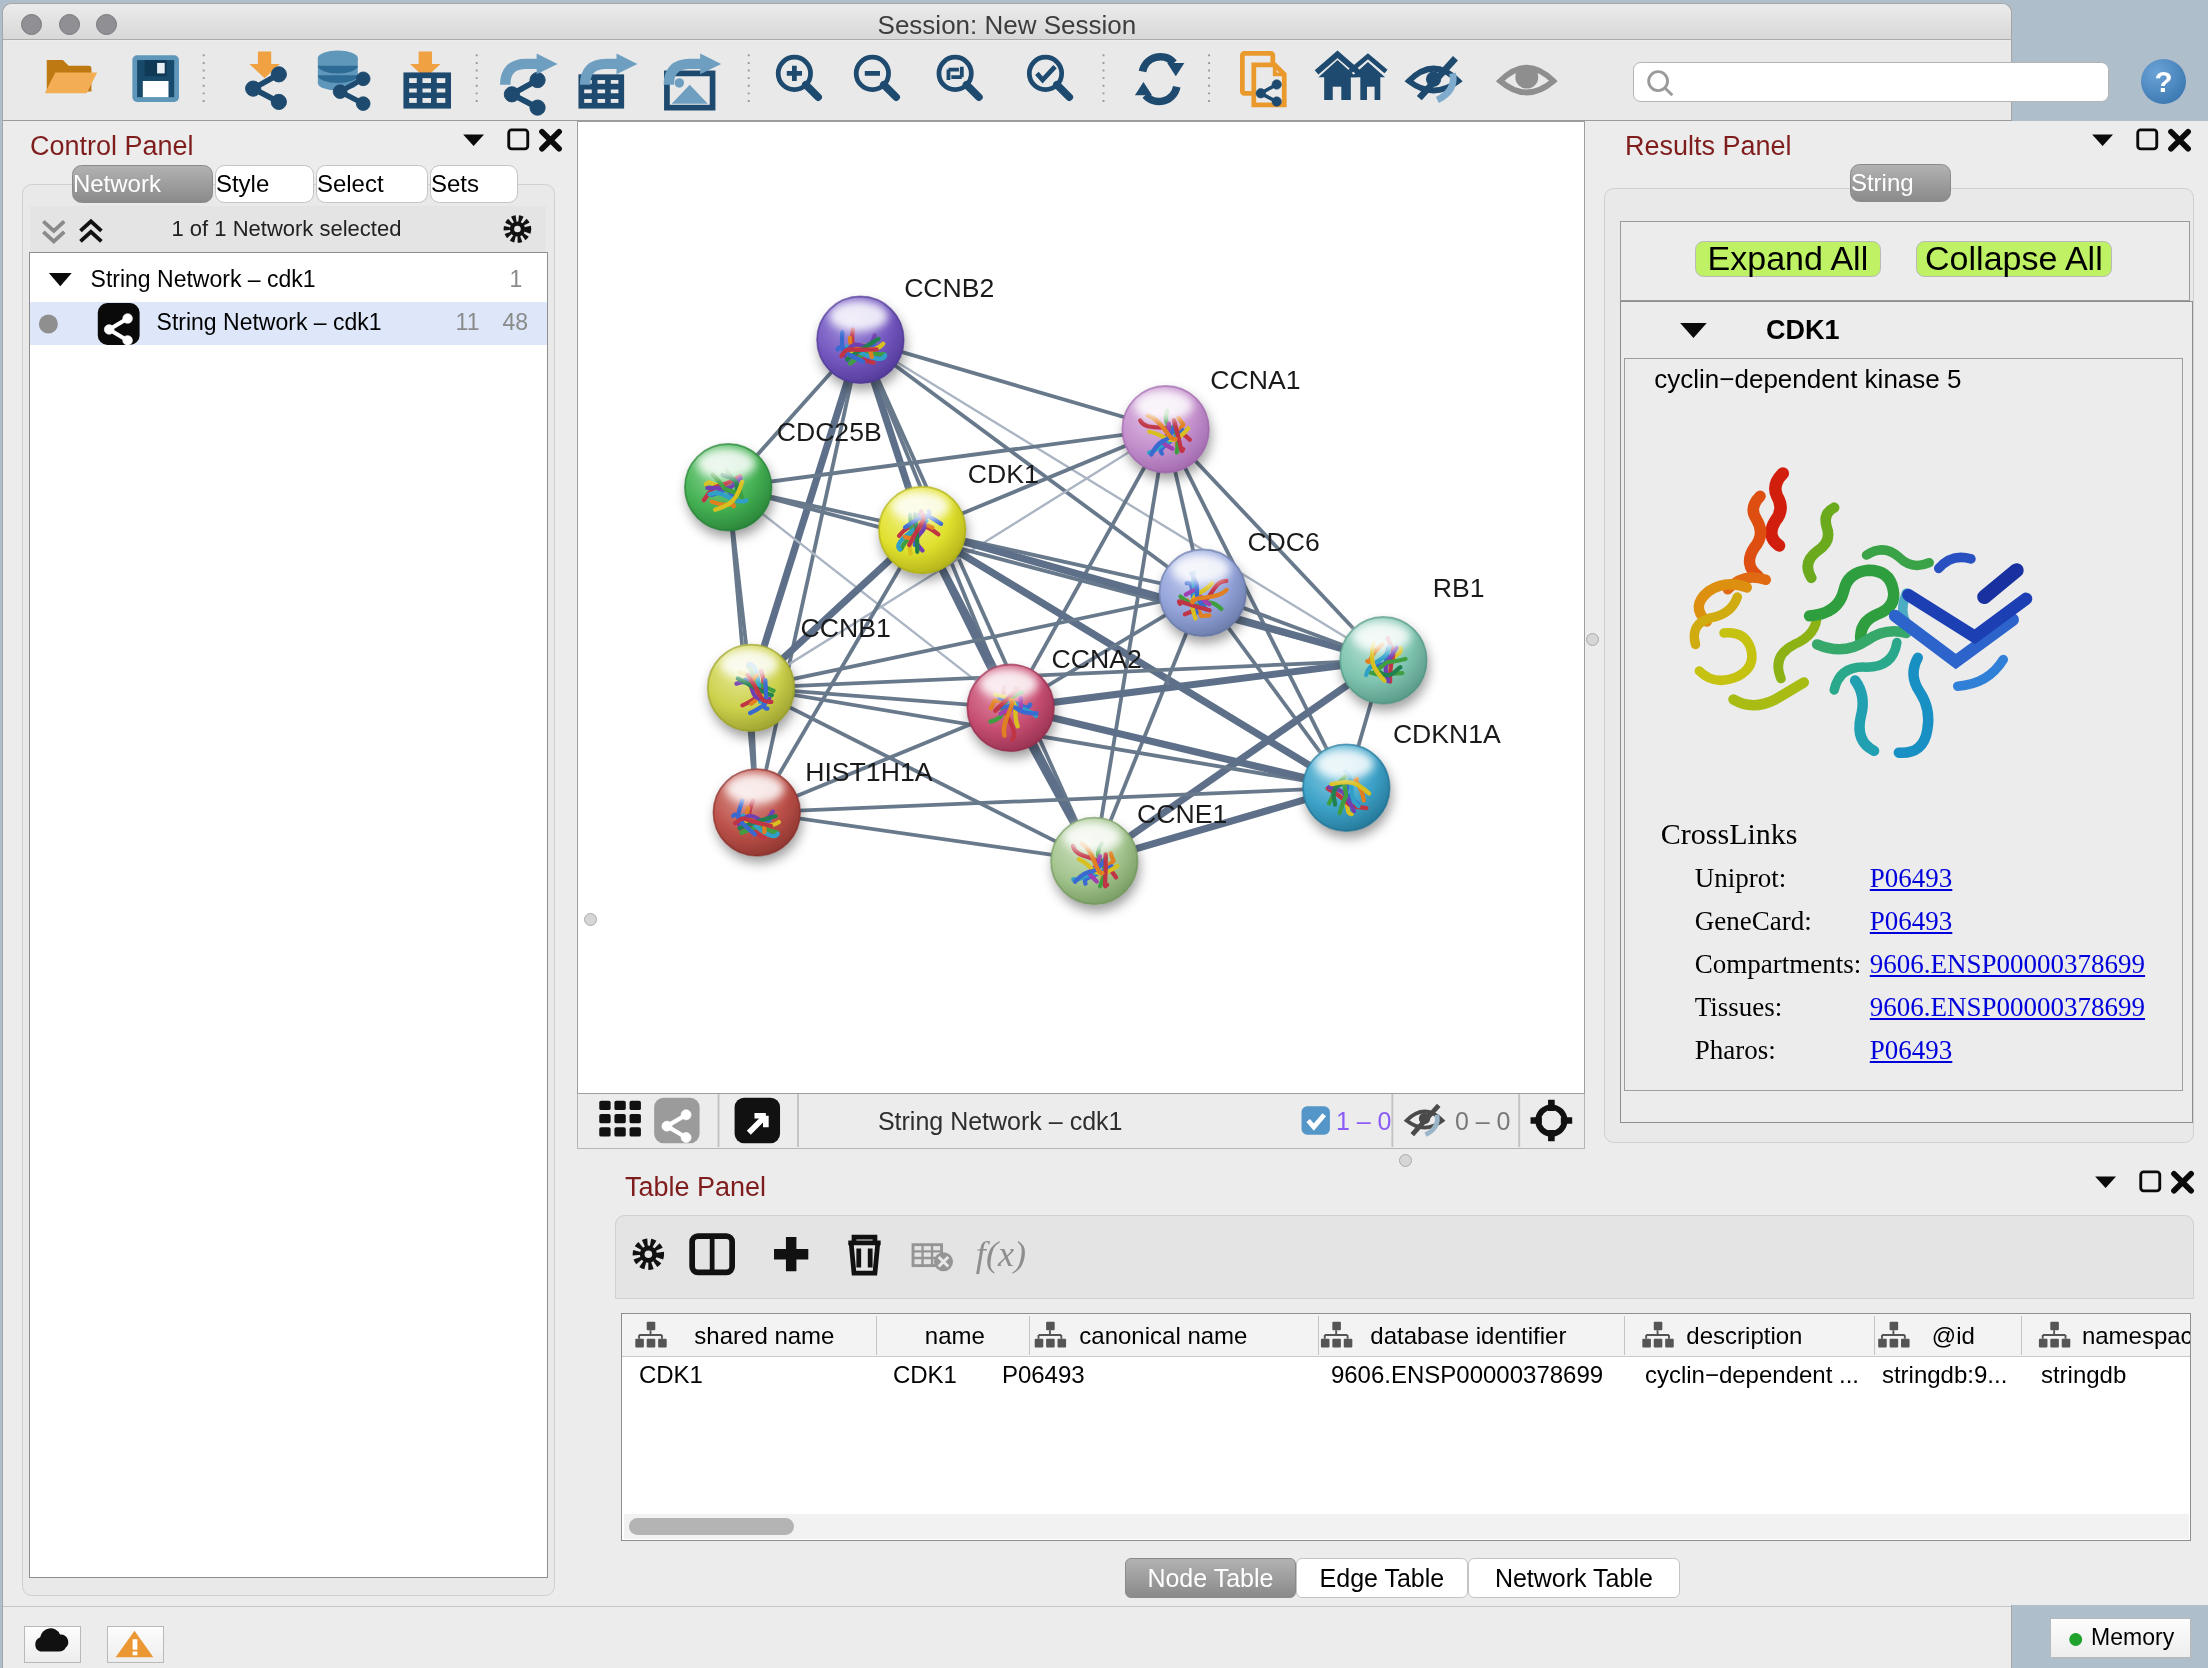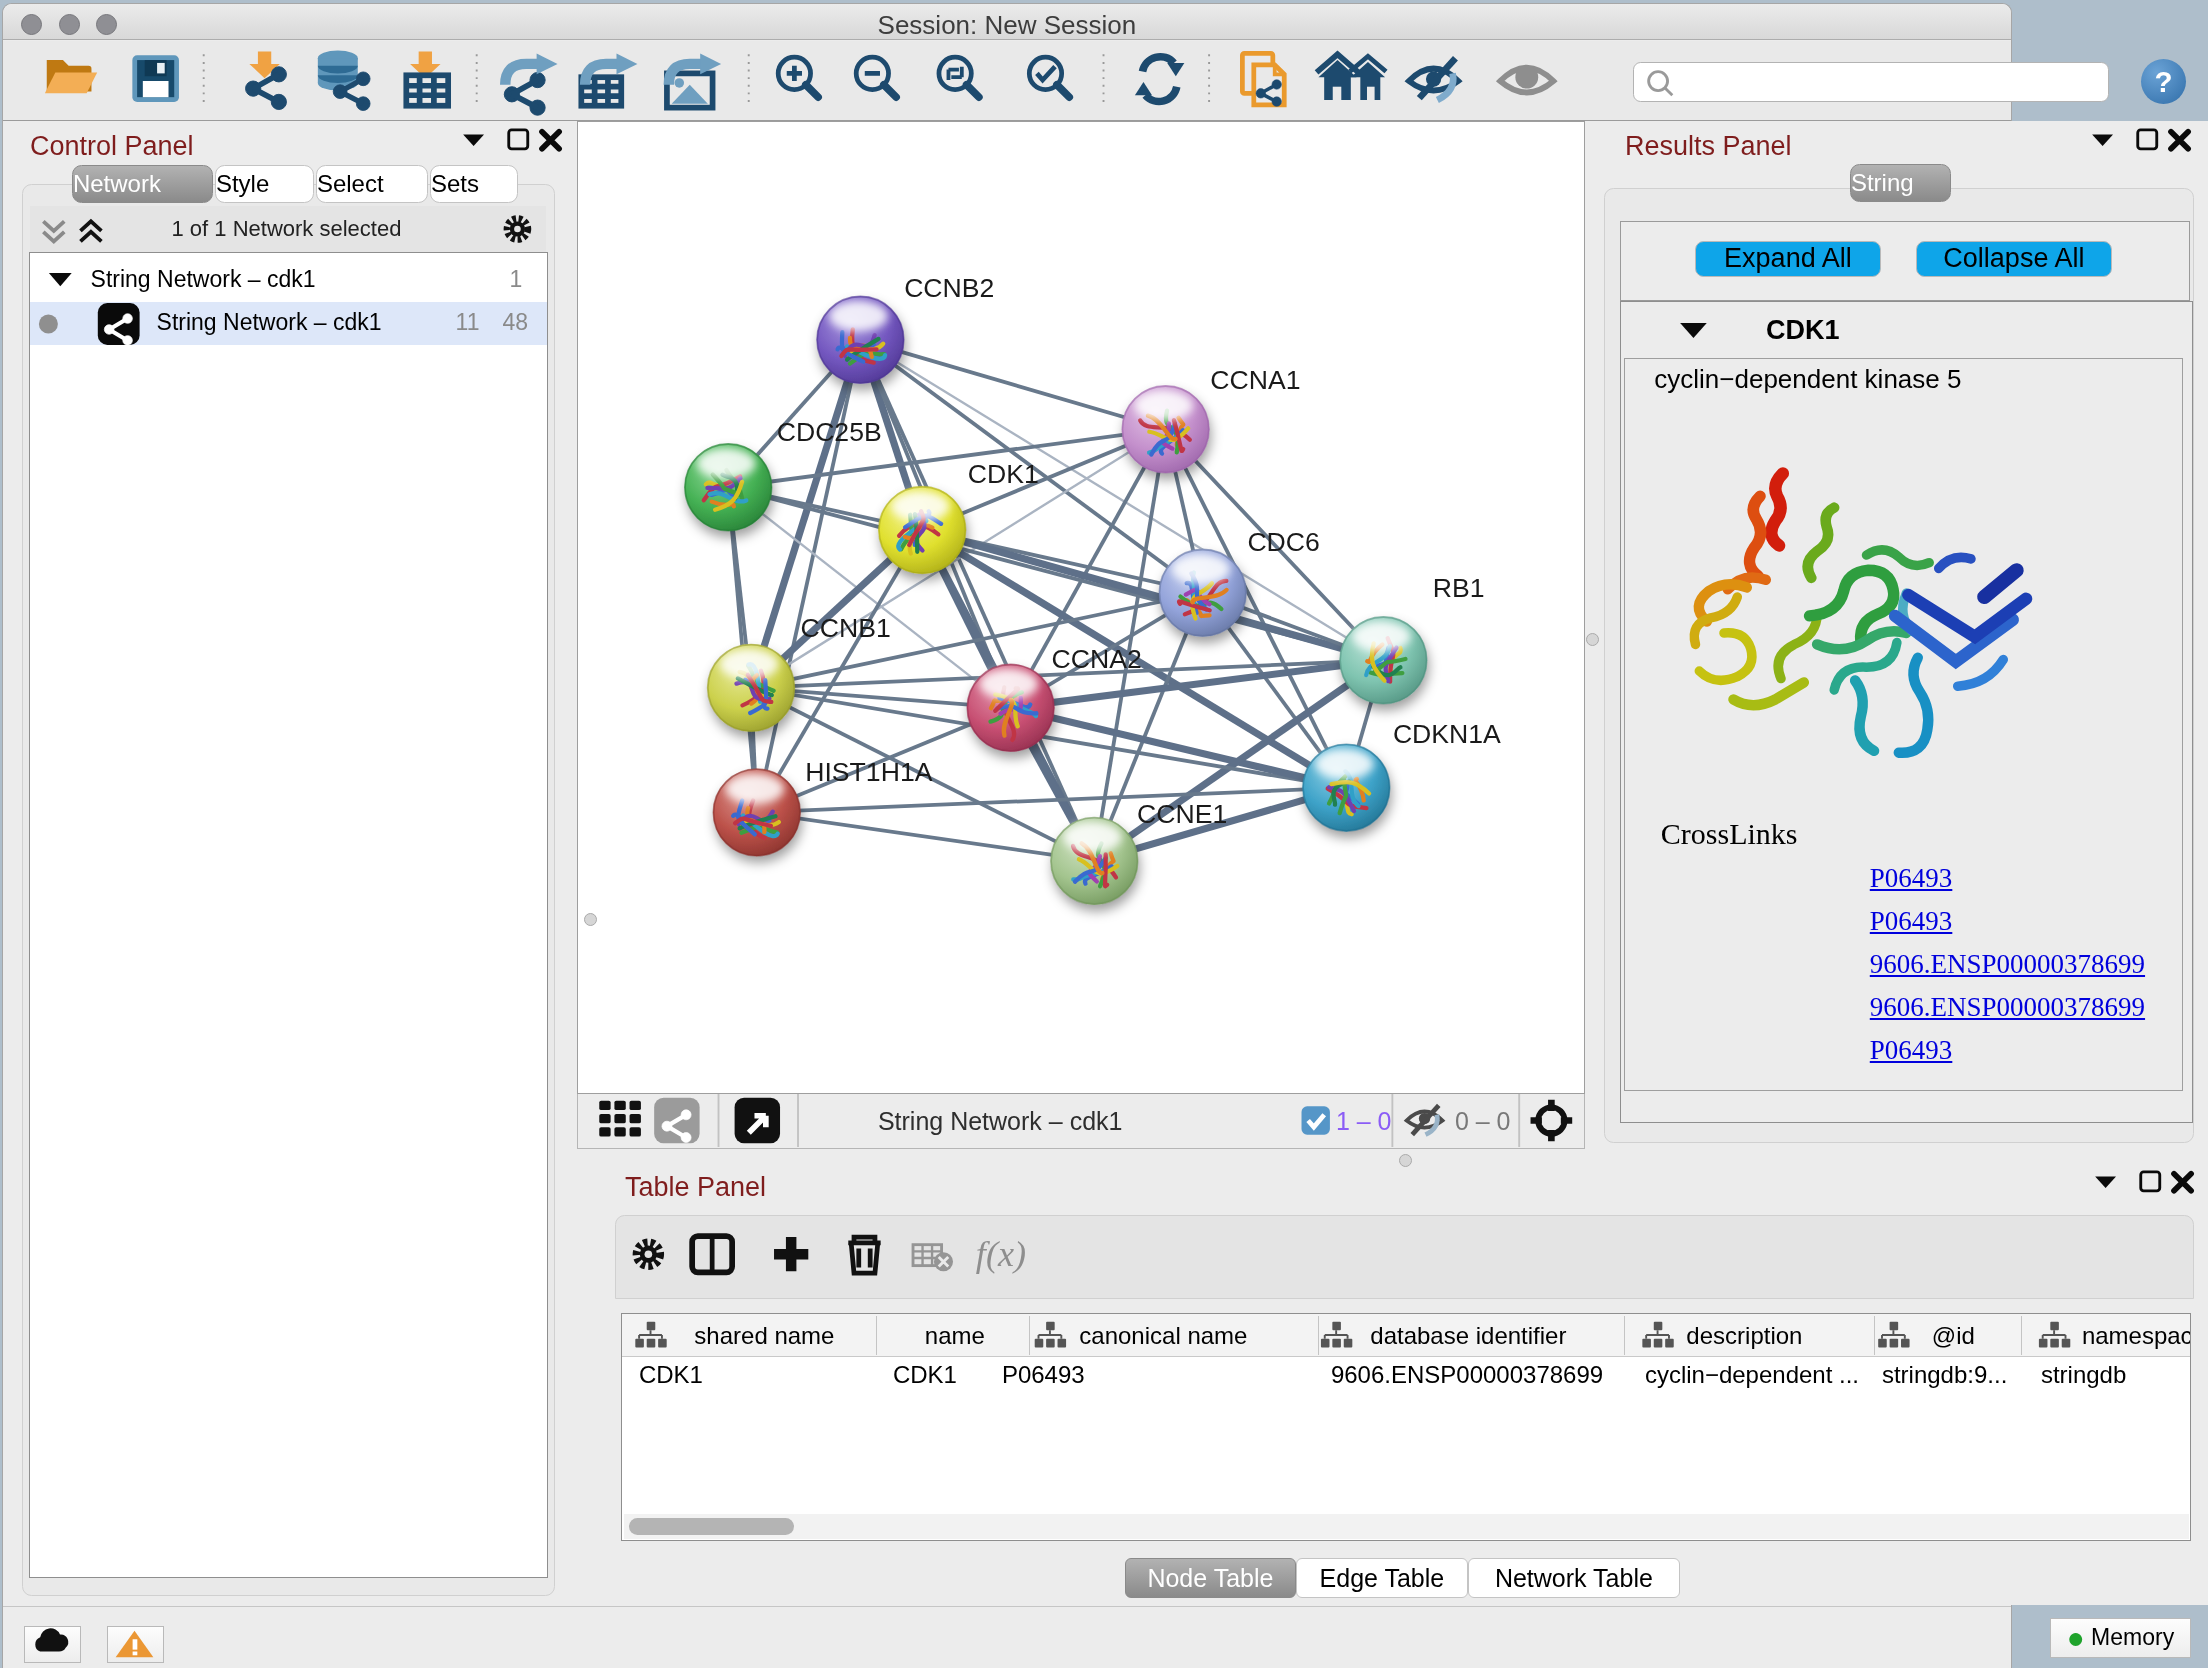--- a/index.html
+++ b/index.html
@@ -25,21 +25,21 @@
 #treebox{position:absolute;left:5.7px;top:67px;width:519px;height:1326px;background:#fff;border:1.9px solid #8e8e8e}
 .trow{position:absolute;left:0;width:100%;height:43px;font-size:23px;color:#000}
 .tnum{position:absolute;font-size:23px;color:#8a8a8a}
 
 #netview{position:absolute;left:574px;top:117px;width:1008px;height:973px;background:#fff;border:1px solid #9e9e9e}
 #nettool{position:absolute;left:574px;top:1090px;width:1008px;height:55px;background:#ececec;border:1px solid #b5b5b5;border-top:none}
 
 #rpanel{position:absolute;left:1583px;top:117px;width:624px;height:1034px;background:#ececec}
 #rbox1{position:absolute;left:34px;top:100px;width:570px;height:80px;background:#ececec;border:1.9px solid #9a9a9a}
 #rbox2{position:absolute;left:34px;top:180px;width:573px;height:822px;background:#ececec;border:1.9px solid #8e8e8e}
-.wbtn{position:absolute;height:36px;background:#0ea5e9;border:1.9px solid #b9b9b9;border-radius:8.6px;font-size:27px;text-align:center;line-height:32px;color:#000}
+.wbtn{position:absolute;height:36px;background:#bef264;border:1.9px solid #b9b9b9;border-radius:8.6px;font-size:34px;text-align:center;line-height:32px;color:#000}
 
 #tpanel{position:absolute;left:568px;top:1151px;width:1639px;height:450px;background:#ececec}
 #ttool{position:absolute;left:44px;top:60px;width:1579px;height:84px;background:#e4e4e4;border:1px solid #d0d0d0;border-radius:9.5px 9.5px 0 0}
 #tgrid{position:absolute;left:50px;top:158px;width:1570px;height:228px;background:#fff;border:1.9px solid #8e8e8e;overflow:hidden}
 #thead{position:absolute;left:0;top:0;width:100%;height:43px;background:#f3f3f3;border-bottom:1.9px solid #c9c9c9;font-size:24px}
 .hcell{position:absolute;top:0;height:43px;line-height:43px;text-align:center;color:#000}
 .hsep{position:absolute;top:1.9px;width:1px;height:39px;background:#c4c4c4}
 .dcell{position:absolute;top:47px;font-size:24px;color:#000}
 .btab{position:absolute;top:0;height:40px;border-radius:6px;font-size:25px;text-align:center;line-height:38px}
 
@@ -613,20 +613,27 @@
           <path d="M218,312 q-20,-10 -14,-36 q6,-22 -6,-38" stroke="#20a0b0" stroke-width="11"></path>
           <path d="M244,314 q26,2 30,-24 q4,-22 -8,-40 q-12,-18 -2,-36" stroke="#1890c4" stroke-width="11"></path>
           <path d="M252,146 q-10,24 6,40" stroke="#4cacc4" stroke-width="10"></path>
           <path d="M240,170 l64,48 l60,-44" stroke="#2c64cc" stroke-width="13"></path>
           <path d="M254,148 l70,44 l54,-40" stroke="#1c3fb4" stroke-width="13"></path>
           <path d="M368,122 l-34,28" stroke="#1830a0" stroke-width="15"></path>
           <path d="M306,244 q32,-2 48,-28" stroke="#3080d8" stroke-width="10"></path>
           <path d="M286,120 q14,-16 34,-10" stroke="#2850c0" stroke-width="10"></path>
         </svg>
         <span style="position:absolute;left:36px;top:458px;font-size:30px;font-weight:normal;font-family:'Liberation Serif',serif">CrossLinks</span>
+        <div style="position:absolute;left:70px;top:498px;font-size:27px;font-family:'Liberation Serif',serif;line-height:43px">
+          <div>Uniprot:</div>
+              <div>GeneCard:</div>
+              <div>Compartments:</div>
+              <div>Tissues:</div>
+              <div>Pharos:</div>
+        </div>
         <div style="position:absolute;left:245px;top:498px;font-size:27px;font-family:'Liberation Serif',serif;line-height:43px">
           <div><a class="lnk">P06493</a></div>
               <div><a class="lnk">P06493</a></div>
               <div><a class="lnk">9606.ENSP00000378699</a></div>
               <div><a class="lnk">9606.ENSP00000378699</a></div>
               <div><a class="lnk">P06493</a></div>
         </div>
       </div>
     </div>
   </div>

